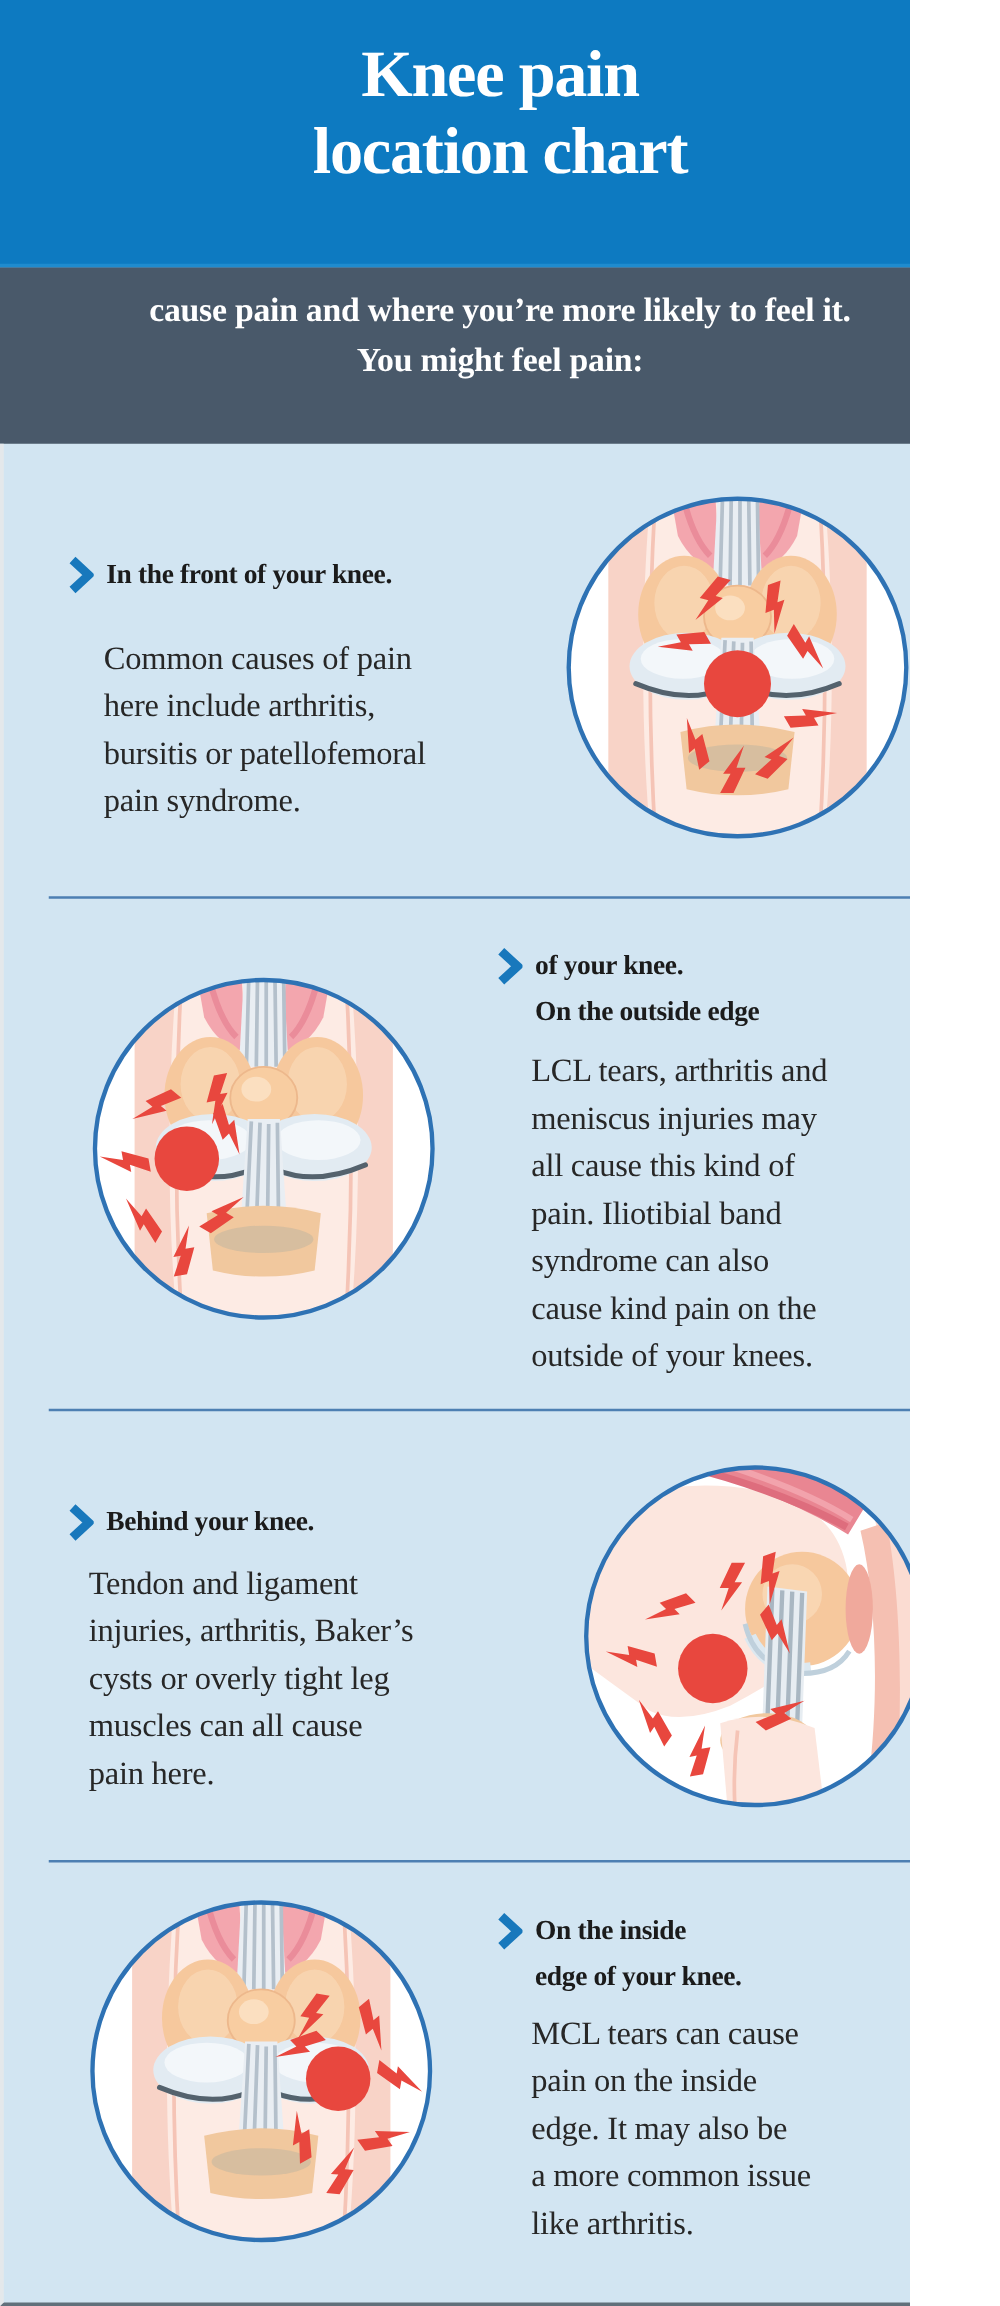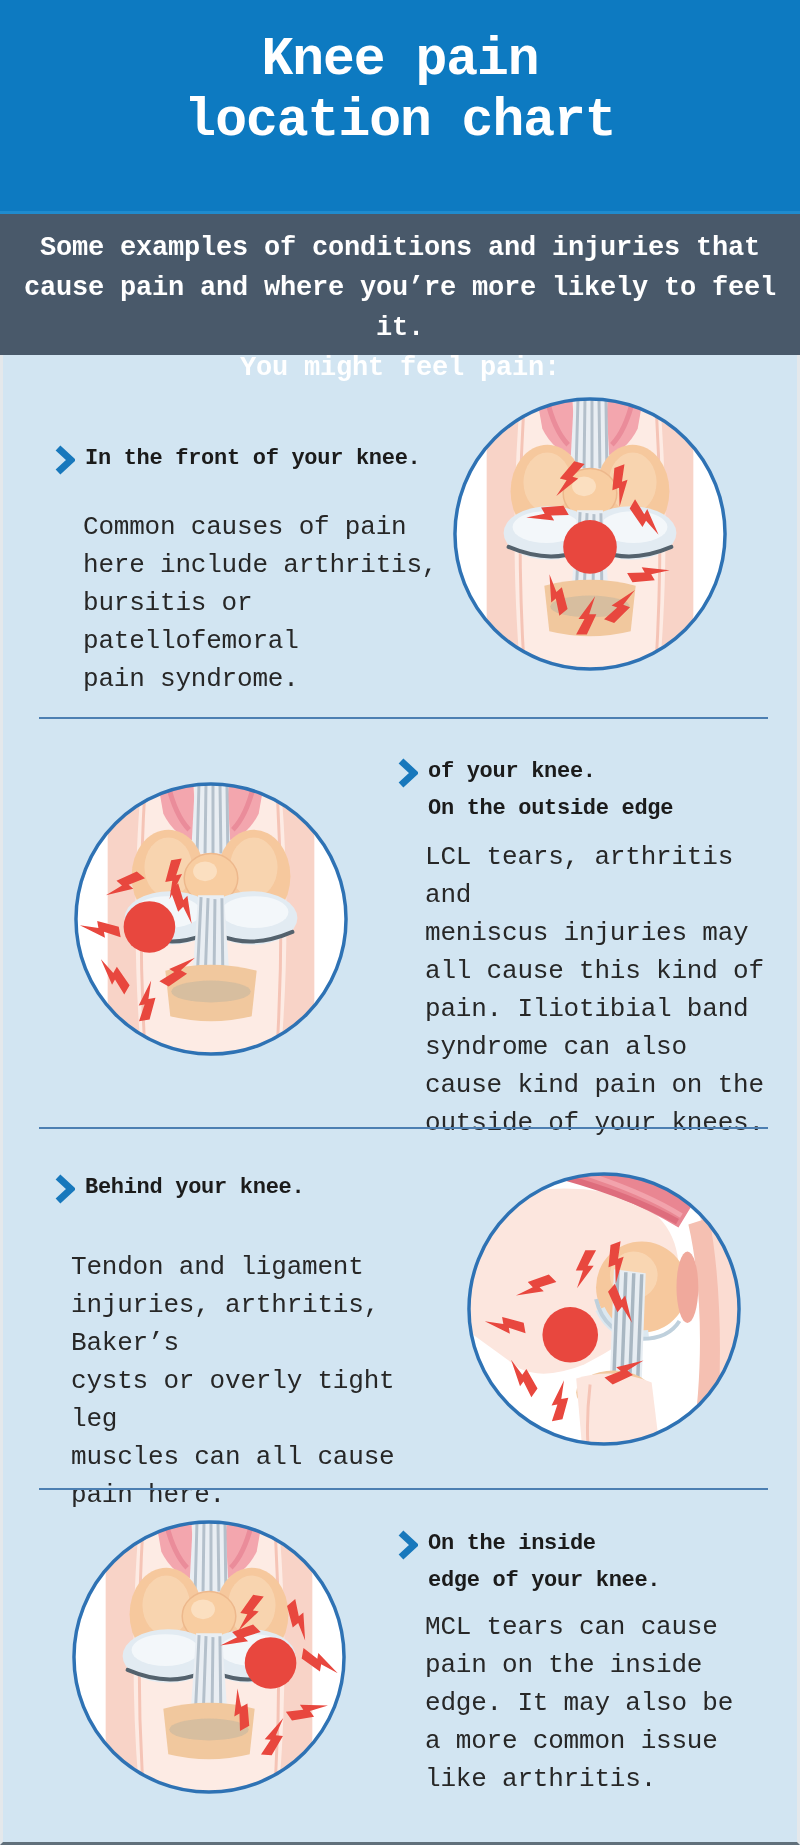--- a/index.html
+++ b/index.html
@@ -1,18 +1,18 @@
 <!DOCTYPE html>
 <html style="--header-blue: #0d7ac1; --header-highlight: #1f8bce; --band-slate: #49596a; --bg-light-blue: #d2e5f2; --divider-blue: #4d7fb2; --accent-blue: #1878bc; --heading-text: #1b1b1b; --body-text: #272727; --pain-red: #e8473e; --circle-ring-blue: #2e72b4;"><head>
 <meta charset="utf-8">
 <style>
   html,body { margin:0; padding:0; background:#ffffff; }
   .poster {
-    position:relative; width:800px; height:1845px; overflow:hidden;
-    font-family:Liberation Mono, monospace;
+    position:relative; width:728px; height:1845px; overflow:hidden;
+    font-family:Liberation Serif, serif;
     background:var(--bg-light-blue,#d2e5f2);
   }
   
   .hero {
     position:absolute; top:0; left:0; width:800px; height:211px;
     background:var(--header-blue,#0d7ac1);
     border-bottom:3px solid var(--header-highlight,#1f8bce);
     box-sizing:content-box;
   }
   .hero h1 {
@@ -52,21 +52,21 @@
   }
   
   .h-row.s1 { left:52px;  top:85px;   }
   .body.s1  { left:80px;  top:133px;  width:360px;margin-top:20px; }
   .circle.s1{ left:448px; top:40px;   }
   .div-1    { top:362px; }
   .h-row.s2 { left:395px; top:398px;  }
   .body.s2  { left:422px; top:483px;  width:355px; }
   .circle.s2{ left:69px;  top:425px;  }
   .div-2    { top:772px; }
-  .h-row.s3 { left:52px;  top:814px;text-align:right;  }
+  .h-row.s3 { left:52px;  top:843px;text-align:right;  }
   .body.s3  { left:68px;  top:893px;  width:370px; }
   .circle.s3{ left:462px; top:815px;  }
   .div-3    { top:1133px; }
   .h-row.s4 { left:395px; top:1170px; }
   .body.s4  { left:422px; top:1253px; width:355px; }
   .circle.s4{ left:67px;  top:1163px; }
   .defs-svg { position:absolute; width:0; height:0; overflow:hidden; }
 </style>
 </head>
 <body>
@@ -135,21 +135,20 @@
 
   <header class="hero">
     <h1>
         <span class="tline">Knee pain</span>
         <span class="tline">location chart</span>
       </h1>
   </header>
 
   <div class="intro">
     <p>
-        <span class="tline">Some examples of conditions and injuries that</span>
         <span class="tline">cause pain and where you’re more likely to feel it.</span>
         <span class="tline">You might feel pain:</span>
       </p>
   </div>
 
   <main class="content">
 
     <div class="h-row s1">
       <span class="chev">
         <svg width="20" height="30" viewBox="0 0 20 30">

